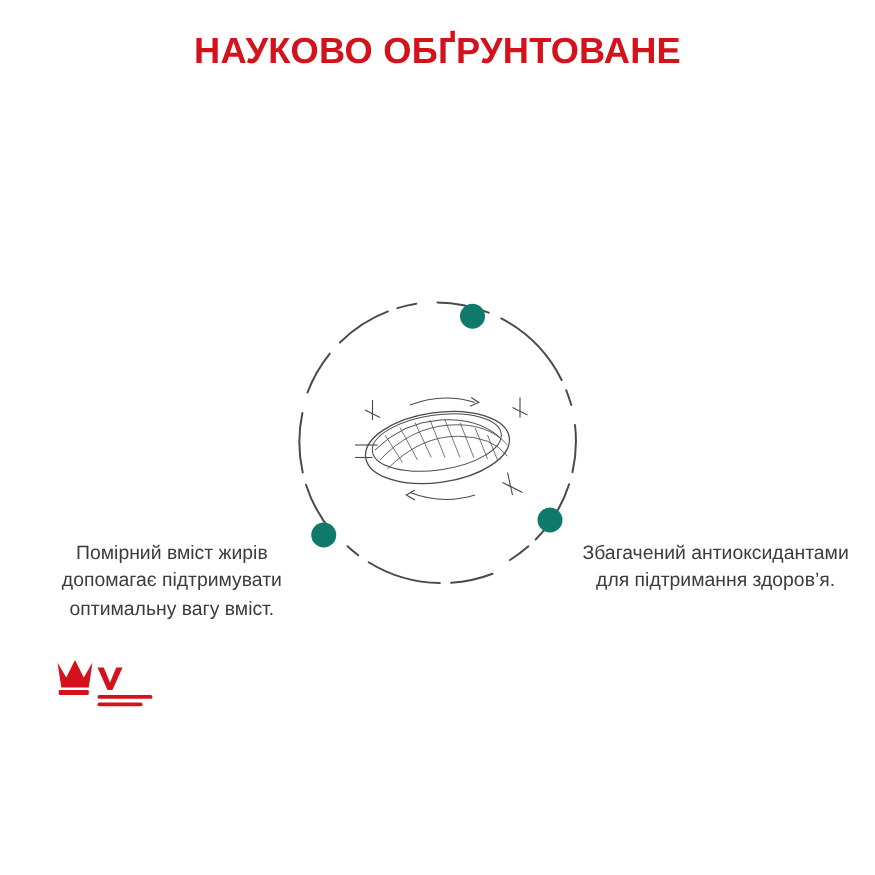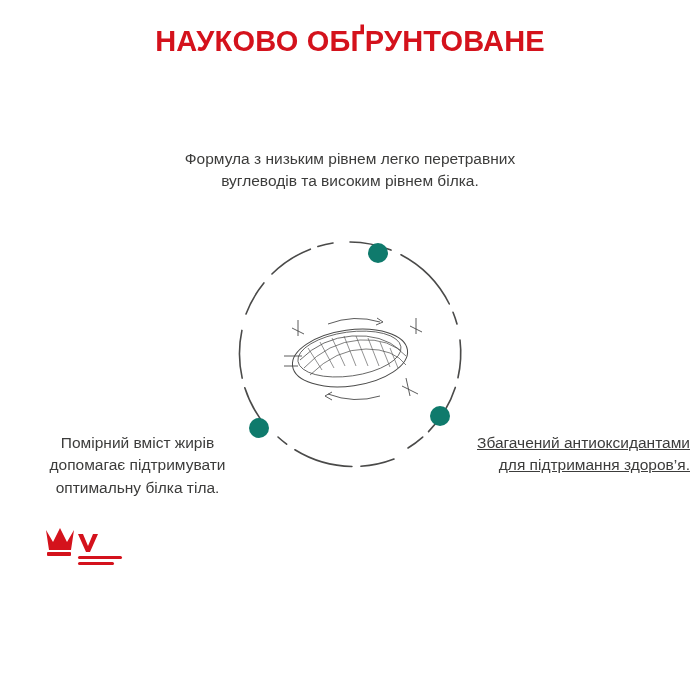--- a/index.html
+++ b/index.html
@@ -56,22 +56,21 @@
   .copy-left {
     top: 432px;
     left: 30px;
     width: 215px;
     text-align: center;
   }
   .copy-right {
     top: 432px;
     left: 455px;
     width: 235px;
-    text-align: right;
-    text-decoration: underline;
+    text-align: center;
   }
 
   
   .diagram {
     position: absolute;
     top: 236px;
     left: 232px;
     width: 236px;
     height: 236px;
   }
@@ -91,23 +90,22 @@
 </style>
 </head>
 <body>
 
 <div class="page">
 
   <div class="heading">
     <span class="line">НАУКОВО ОБҐРУНТОВАНЕ</span>
   </div>
 
-  <div class="copy copy-top">Формула з низьким рівнем легко перетравних вуглеводів та високим рівнем білка.</div>
 
-  <div class="copy copy-left">Помірний вміст жирів допомагає підтримувати оптимальну білка тіла.</div>
+  <div class="copy copy-left">Помірний вміст жирів допомагає підтримувати оптимальну вагу вміст.</div>
 
   <div class="copy copy-right">Збагачений антиоксидантами для підтримання здоров’я.</div>
 
   <div class="diagram">
     <svg width="236" height="236" viewBox="0 0 236 236" xmlns="http://www.w3.org/2000/svg">
 
       <g fill="none" stroke="#4a4a49" stroke-width="1.6" stroke-linecap="round">
         <path d="M118 6 A112 112 0 0 1 225 88" stroke-dasharray="42 11 70 9"></path>
         <path d="M228 104 A112 112 0 0 1 176 212" stroke-dasharray="38 10 52 8"></path>
         <path d="M162 223 A112 112 0 0 1 46 201" stroke-dasharray="34 9 60 10"></path>

